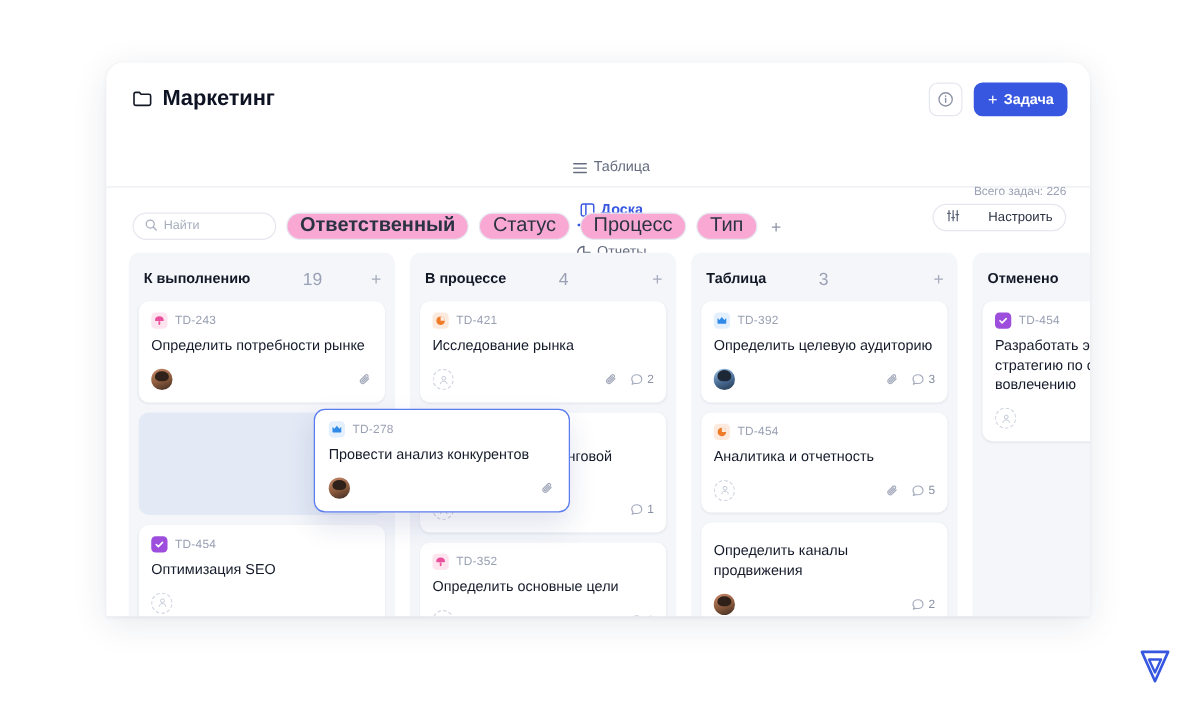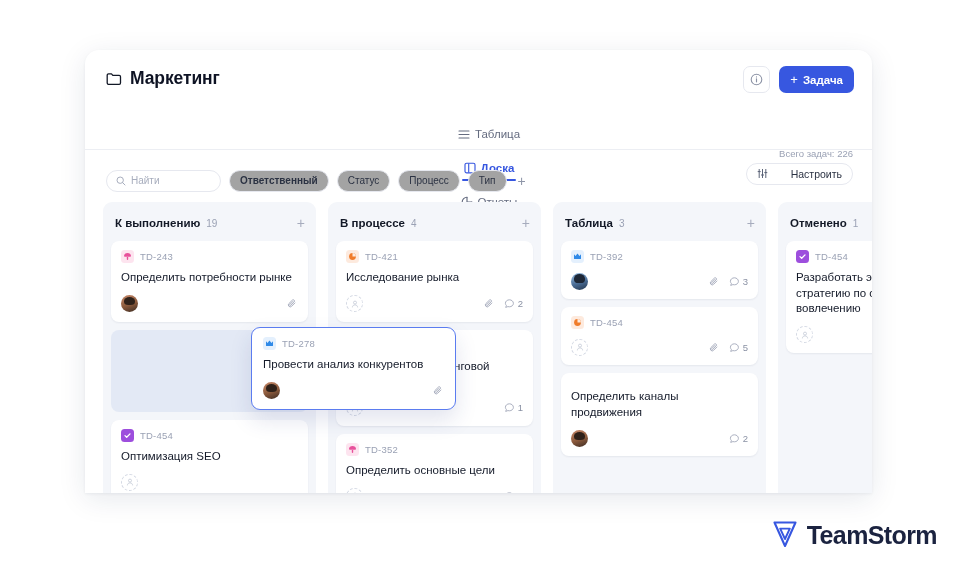--- a/index.html
+++ b/index.html
@@ -97,21 +97,21 @@
     width: 115px; height: 22px;
     border: 1px solid #e6e8ef; border-radius: 11px;
     display: flex; align-items: center; gap: 5px;
     padding: 0 9px; background: #fff;
     cursor: text;
   }
   .search-box .ph { font-size: 10px; color: #a7adbd; }
   .chip {
     height: 22px; padding: 0 10px;
     border: 1px solid #e6e8ef; border-radius: 11px;
-    background: #a3a3a3; font-size: 10px; color: #2b3243;
+    background: #f9a8d4; font-size: 16px; color: #2b3243;
     display: flex; align-items: center; cursor: pointer;
     font-weight: 400;
   }
   .chip.bold { font-weight: 600; }
   .filter-add {
     font-size: 14px; color: #8e95a8; margin-left: 3px;
     cursor: pointer; line-height: 1;
   }
   .settings-btn {
     position: absolute; right: 19px; top: 13px;
@@ -133,21 +133,21 @@
     background: #f4f6fa;
     border-radius: 9px 9px 0 0;
     padding: 9px 8px 0 8px;
     position: relative;
   }
   .col-head {
     display: flex; align-items: center; gap: 6px;
     padding: 2px 3px 0 4px; height: 22px;
   }
   .col-title { font-size: 11.5px; font-weight: 700; color: #121826; }
-  .col-count { font-size: 10px; color: #9aa1b4; }
+  .col-count { font-size: 14px; color: #9aa1b4; margin-left: 36px; }
   .col-add {
     margin-left: auto; font-size: 14px; color: #a6acbd;
     cursor: pointer; line-height: 1;
   }
 
   .cards { margin-top: 8px; display: flex; flex-direction: column; gap: 8px; }
 
   .card {
     background: #fff; border-radius: 8px;
     padding: 9px 10px 9px 10px;
@@ -480,20 +480,21 @@
 
         <div class="card">
           <div class="card-top">
             <span class="type-icon ti-blue">
               <svg width="9" height="9" viewBox="0 0 9 9" fill="none">
                 <path d="M1 2.3 2.5 4l2-2.5L6.5 4 8 2.3v4.1a.5.5 0 0 1-.5.5h-6a.5.5 0 0 1-.5-.5V2.3Z" fill="#2f8ae8"></path>
               </svg>
             </span>
             <span class="card-id">TD-392</span>
           </div>
+          <div class="card-title">Определить целевую аудиторию</div>
           <div class="card-foot">
             <span class="avatar ph2"></span>
             <span class="card-meta">
               <span class="meta-item">
                 <svg width="11" height="11" viewBox="0 0 11 11" fill="none">
                   <path d="M7.9 5 4.6 8.3a1.9 1.9 0 0 1-2.7-2.7l3.6-3.6a1.3 1.3 0 0 1 1.8 1.8L3.7 7.4a.6.6 0 0 1-.9-.9l3.1-3.1" stroke="#a6acbd" stroke-width=".95" stroke-linecap="round" stroke-linejoin="round"></path>
                 </svg>
               </span>
               <span class="meta-item">
                 <svg width="11" height="11" viewBox="0 0 11 11" fill="none">
@@ -508,20 +509,21 @@
         <div class="card">
           <div class="card-top">
             <span class="type-icon ti-orange">
               <svg width="9" height="9" viewBox="0 0 9 9" fill="none">
                 <circle cx="4.5" cy="4.5" r="3.4" fill="#f07c2a"></circle>
                 <path d="M4.5 1.1v3.4h3.4A3.4 3.4 0 0 0 4.5 1.1Z" fill="#fdeade"></path>
               </svg>
             </span>
             <span class="card-id">TD-454</span>
           </div>
+          <div class="card-title">Аналитика и отчетность</div>
           <div class="card-foot">
             <span class="avatar empty">
               <svg width="8" height="8" viewBox="0 0 8 8" fill="none">
                 <circle cx="4" cy="2.6" r="1.5" stroke="#c3c9d6" stroke-width=".8"></circle>
                 <path d="M1.4 7c0-1.3 1.2-2.1 2.6-2.1S6.6 5.7 6.6 7" stroke="#c3c9d6" stroke-width=".8" stroke-linecap="round"></path>
               </svg>
             </span>
             <span class="card-meta">
               <span class="meta-item">
                 <svg width="11" height="11" viewBox="0 0 11 11" fill="none">
@@ -611,14 +613,13 @@
 
 </div>
 
 <div class="brand">
   <span>
     <svg width="26" height="29" viewBox="0 0 26 29" fill="none">
       <path d="M2.5 3.5h21L13 27 2.5 3.5Z" stroke="#3757e0" stroke-width="2.1" stroke-linejoin="round"></path>
       <path d="M8.2 9.6h9.6L13 20 8.2 9.6Z" stroke="#3757e0" stroke-width="1.9" stroke-linejoin="round"></path>
     </svg>
   </span>
-  <span class="brand-name">TeamStorm</span>
 </div>
 
 </body></html>

